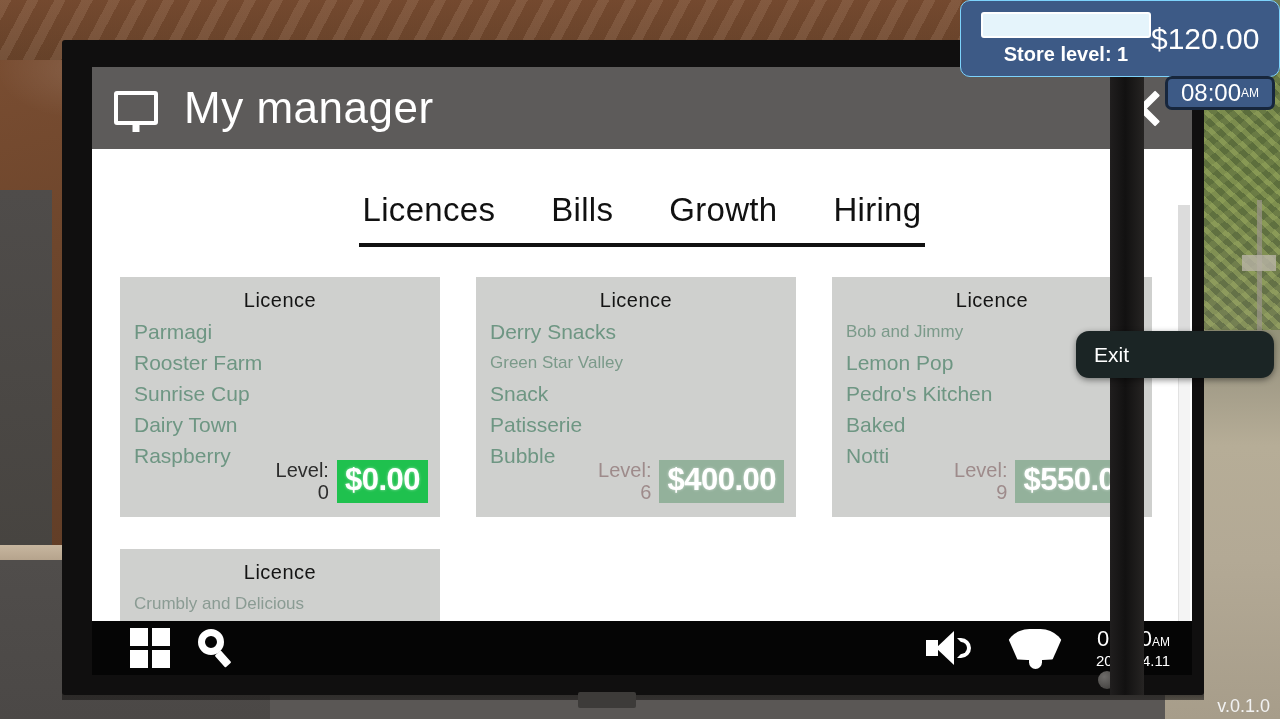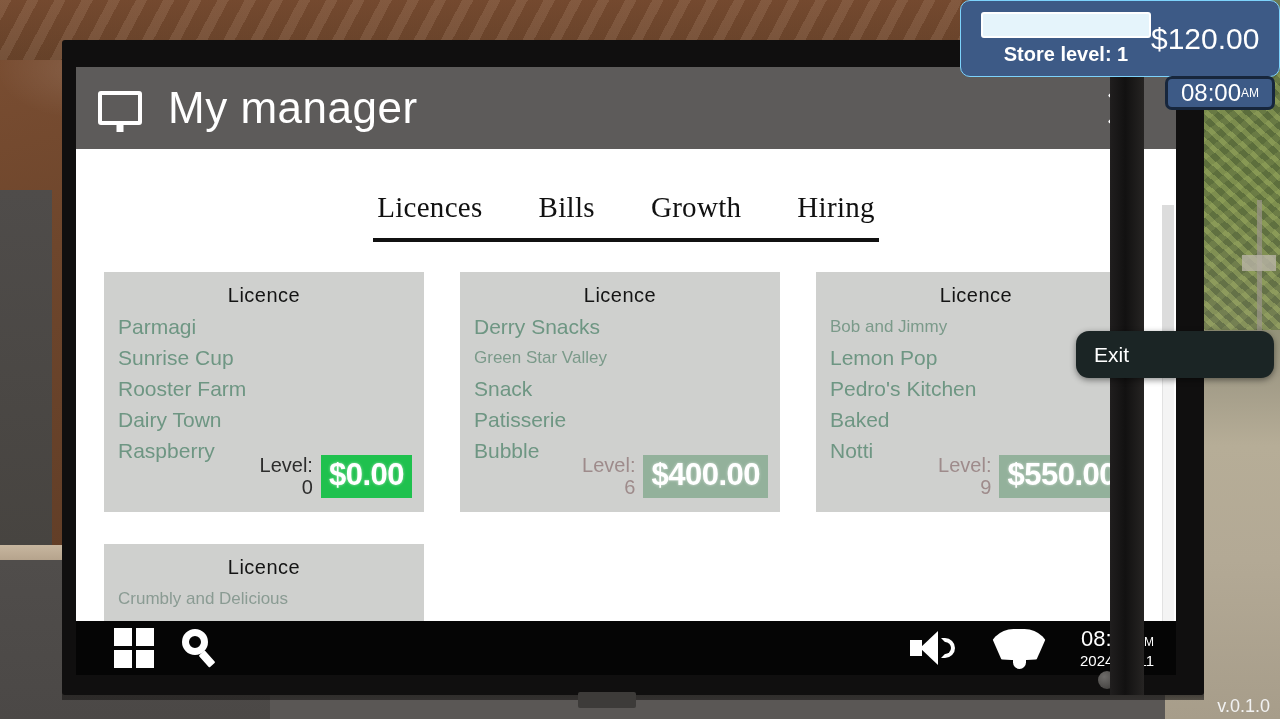--- a/index.html
+++ b/index.html
@@ -68,21 +68,21 @@
   }
 
   
   #monitor {
     position: absolute; left: 62px; top: 40px;
     width: 1142px; height: 655px;
     background: #100f0f;
     border-radius: 3px;
   }
   #monitor-inner {
-    position: absolute; left: 14px; top: 27px;
+    position: absolute; left: 30px; top: 27px;
     width: 1100px; height: 608px;
     background: #ffffff;
     overflow: hidden;
   }
   #monitor-stand-neck {
     position: absolute; left: 578px; top: 692px;
     width: 58px; height: 16px;
     background: #3d3b39;
     border-radius: 2px;
   }
@@ -145,22 +145,22 @@
   #tabs-wrap {
     padding-top: 42px;
     display: flex; justify-content: center;
   }
   #tabs {
     display: flex; align-items: flex-end; gap: 56px;
     border-bottom: 4px solid #111;
     padding: 0 4px 14px 4px;
   }
   .tab {
-    font-size: 29px; color: #111; cursor: pointer;
-    letter-spacing: .3px; white-space: nowrap; font-family: Liberation Serif, serif;
+    font-size: 33px; color: #111; cursor: pointer;
+    letter-spacing: .3px; white-space: nowrap;
   }
 
   
   #cards {
     display: grid;
     grid-template-columns: repeat(3, 320px);
     gap: 36px;
     padding: 30px 0 0 28px;
   }
   .card {
@@ -384,22 +384,22 @@
             <div class="tab">Hiring</div>
           </div>
         </div>
 
         <div id="cards">
 
           <div class="card v-active">
             <div class="card-title">Licence</div>
             <ul class="card-list">
               <li>Parmagi</li>
+              <li>Rooster Farm</li>
               <li>Sunrise Cup</li>
-              <li>Rooster Farm</li>
               <li>Dairy Town</li>
               <li>Raspberry</li>
             </ul>
             <div class="level-row">
               <div class="level-label">
                 <span class="lv-word">Level:</span>
                 <span class="lv-num">0</span>
               </div>
               <div class="price-box">$0.00</div>
             </div>

